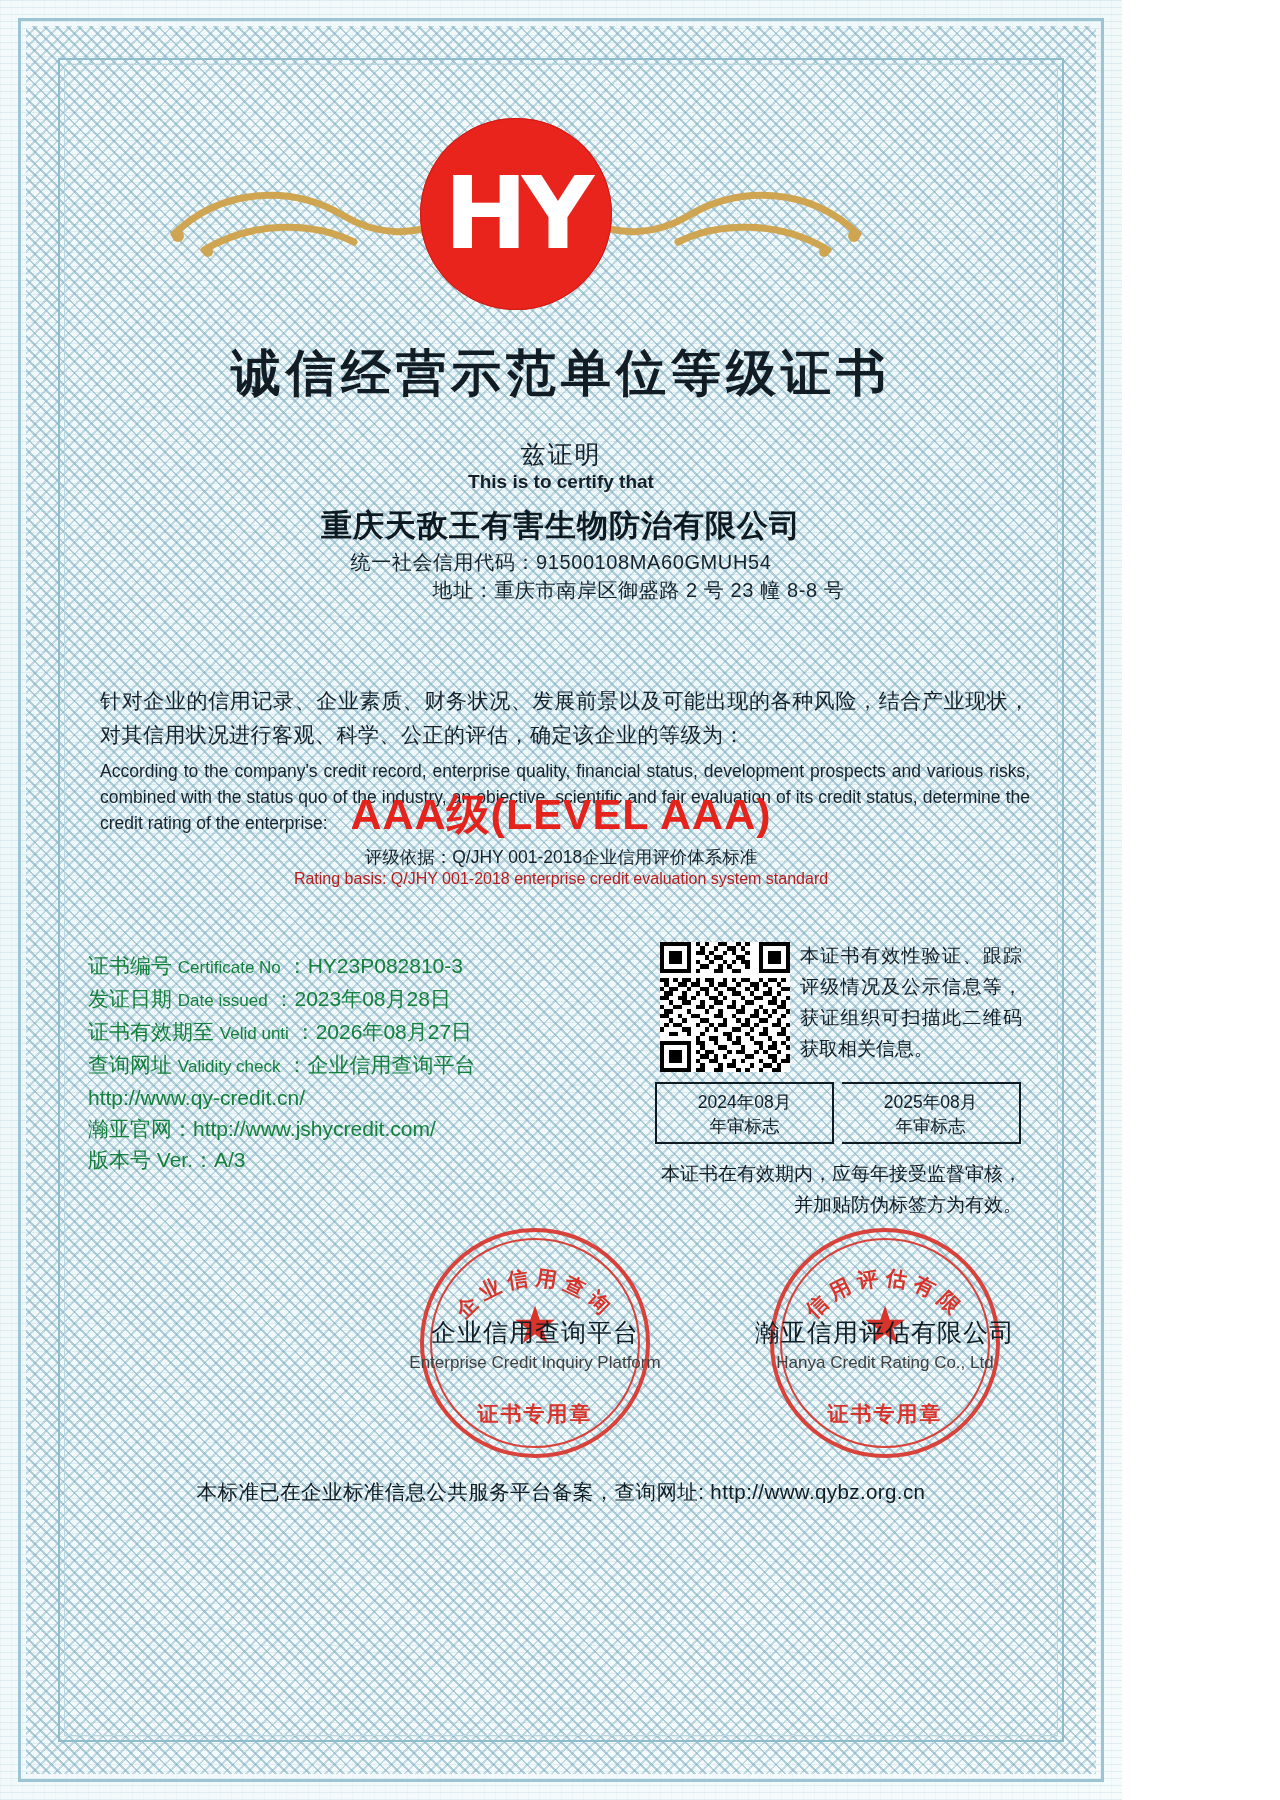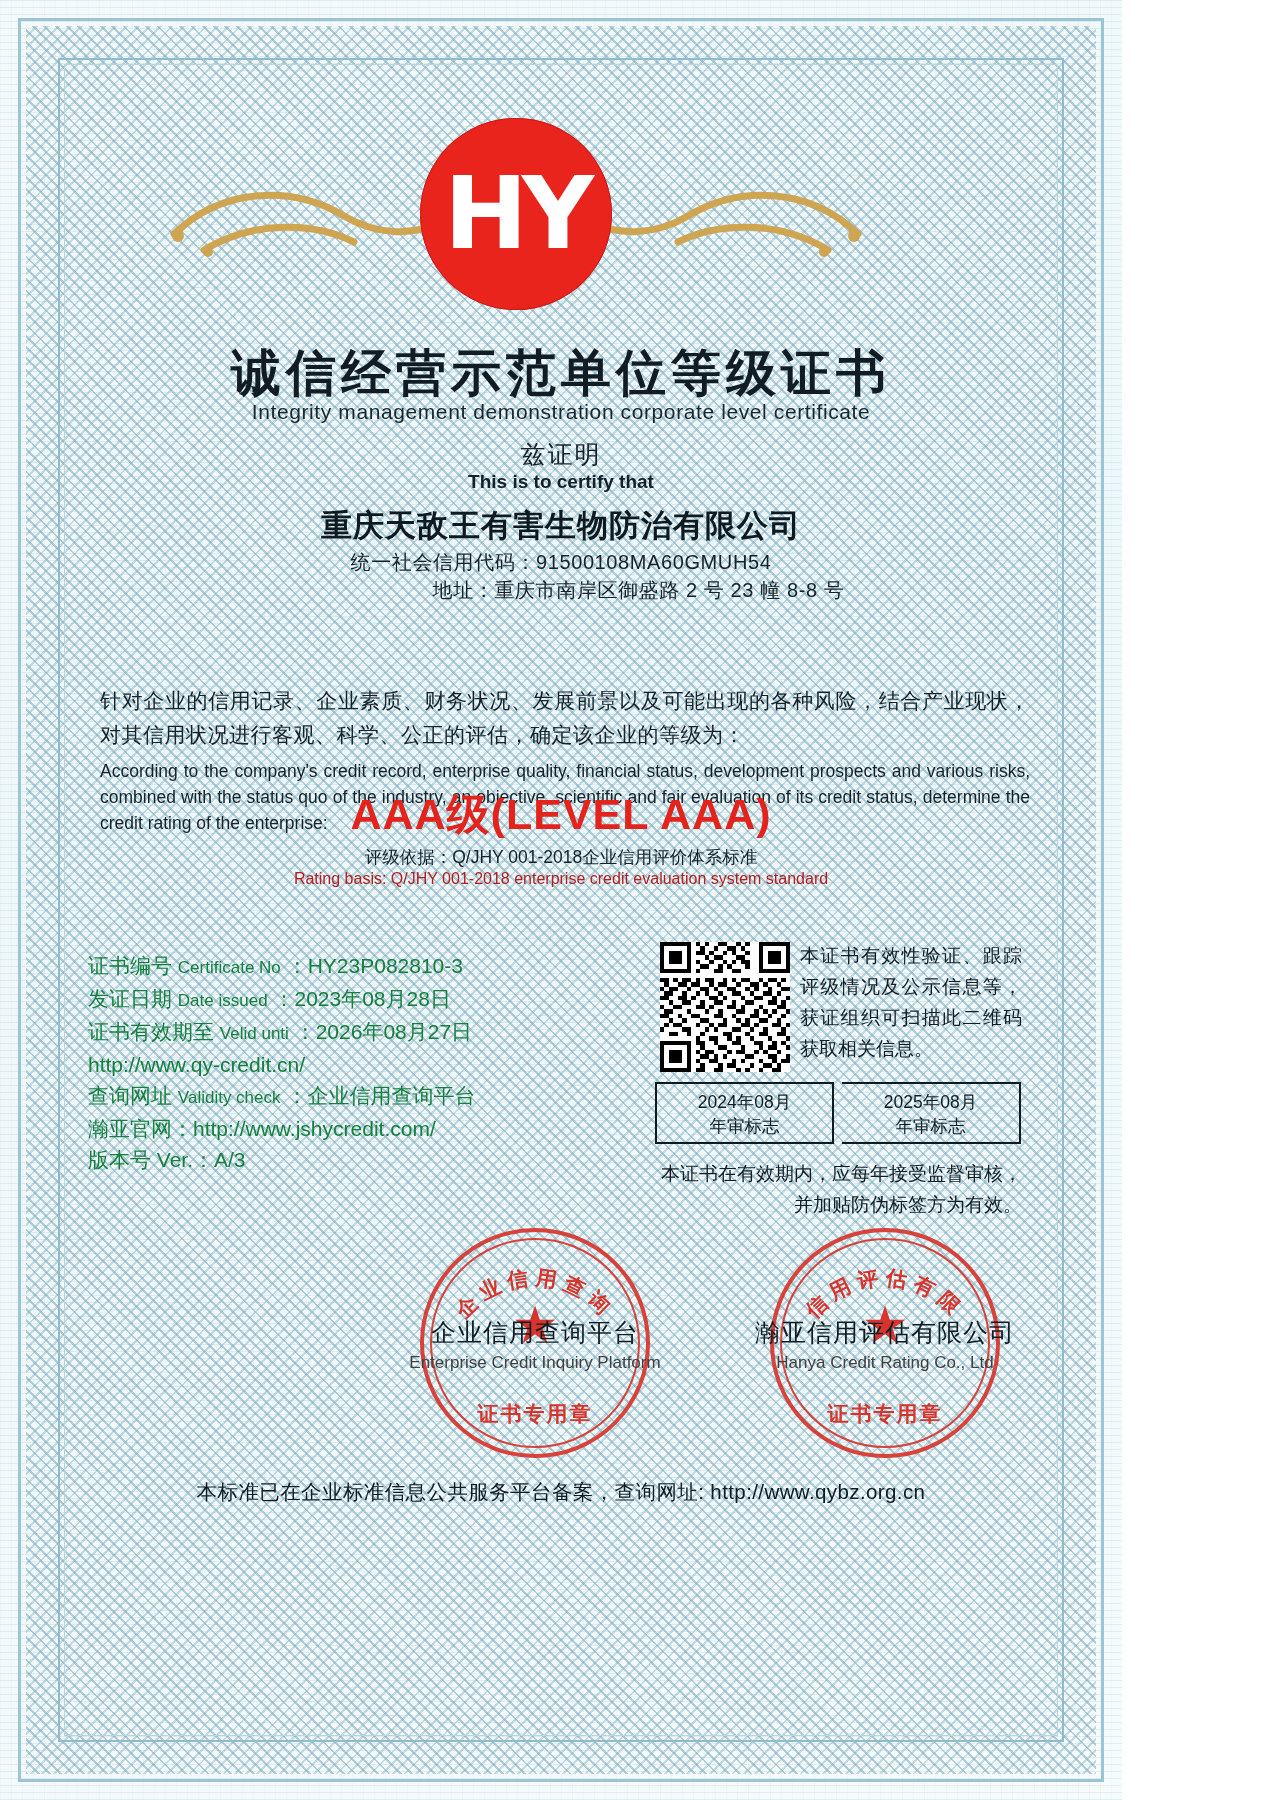--- a/index.html
+++ b/index.html
@@ -445,21 +445,20 @@
         <circle cx="286" cy="76" r="5"></circle>
       </g>
     </svg>
 
     <div class="emblem-circle">
       <div class="emblem-hy">HY</div>
     </div>
   </div>
 
   <div class="title-cn">诚信经营示范单位等级证书</div>
-  <div class="title-en">Integrity management demonstration corporate level certificate</div>
 
   <div class="certify-cn">兹证明</div>
   <div class="certify-en">This is to certify that</div>
   <div class="company-name">重庆天敌王有害生物防治有限公司</div>
   <div class="company-code">统一社会信用代码：91500108MA60GMUH54</div>
   <div class="company-addr">地址：重庆市南岸区御盛路 2 号 23 幢 8-8 号</div>
 
   <div class="body-block">
     <div class="body-cn">针对企业的信用记录、企业素质、财务状况、发展前景以及可能出现的各种风险，结合产业现状，对其信用状况进行客观、科学、公正的评估，确定该企业的等级为：</div>
     <div class="body-en">According to the company's credit record, enterprise quality, financial status, development prospects and various risks, combined with the status quo of the industry, an objective, scientific and fair evaluation of its credit status, determine the credit rating of the enterprise:</div>
@@ -478,26 +477,26 @@
     <div class="row">
       <span class="lbl-cn">发证日期</span>
       <span class="lbl-en">Date issued</span>
       <span class="val">：2023年08月28日</span>
     </div>
     <div class="row">
       <span class="lbl-cn">证书有效期至</span>
       <span class="lbl-en">Velid unti</span>
       <span class="val">：2026年08月27日</span>
     </div>
-    <div class="row url">http://www.qy-credit.cn/</div>
     <div class="row">
       <span class="lbl-cn">查询网址</span>
       <span class="lbl-en">Validity check</span>
       <span class="val">：企业信用查询平台</span>
     </div>
+    <div class="row url">http://www.qy-credit.cn/</div>
     <div class="row url">瀚亚官网：http://www.jshycredit.com/</div>
     <div class="row">版本号 Ver.：A/3</div>
   </div>
 
   <div class="qr-box">
     <svg viewBox="0 0 29 29" width="130" height="130" shape-rendering="crispEdges">
       <rect width="29" height="29" fill="#ffffff"></rect>
       <g fill="#000000">
         <rect x="0" y="0" width="7" height="1"></rect>
           <rect x="0" y="6" width="7" height="1"></rect>

